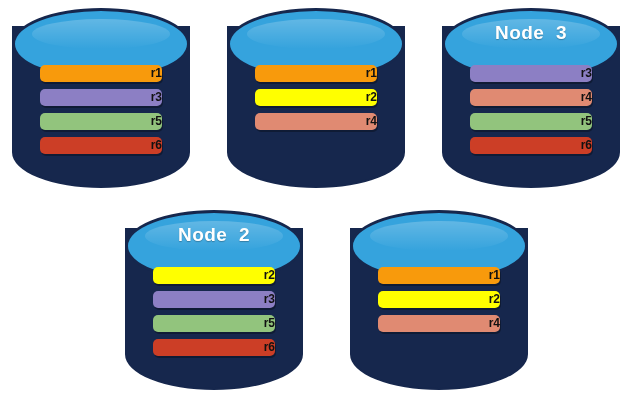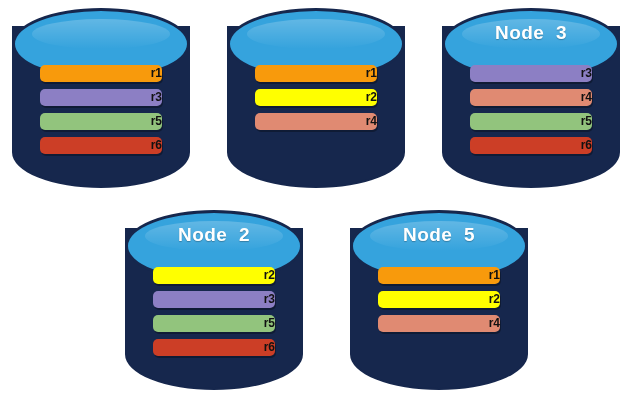--- a/index.html
+++ b/index.html
@@ -166,20 +166,19 @@
         <div class="bar" style="background: rgb(146, 196, 125); color: rgb(17, 17, 17);">r5</div>
         <div class="bar" style="background: rgb(204, 62, 38); color: rgb(17, 17, 17);">r6</div>
       </div>
     </div>
     <div class="node" style="left: 350px; top: 210px;">
       <div class="cyl-body" style="background: rgb(22, 39, 77); border-color: rgb(22, 39, 77);"></div>
       <div class="cyl-mid" style="background: rgb(22, 39, 77); border-left-color: rgb(22, 39, 77); border-right-color: rgb(22, 39, 77);"></div>
       <div class="cyl-top" style="background: rgb(53, 163, 221); border-color: rgb(22, 39, 77);">
         <div class="cyl-top-gloss"></div>
       </div>
-      <div class="node-label" style="color: rgb(255, 255, 255);">Node  5</div>
       <div class="bars">
         <div class="bar" style="background: rgb(248, 154, 12); color: rgb(17, 17, 17);">r1</div>
         <div class="bar" style="background: rgb(255, 255, 0); color: rgb(17, 17, 17);">r2</div>
         <div class="bar" style="background: rgb(224, 138, 114); color: rgb(17, 17, 17);">r4</div>
       </div>
     </div>
   </div>
 
 </body></html>

